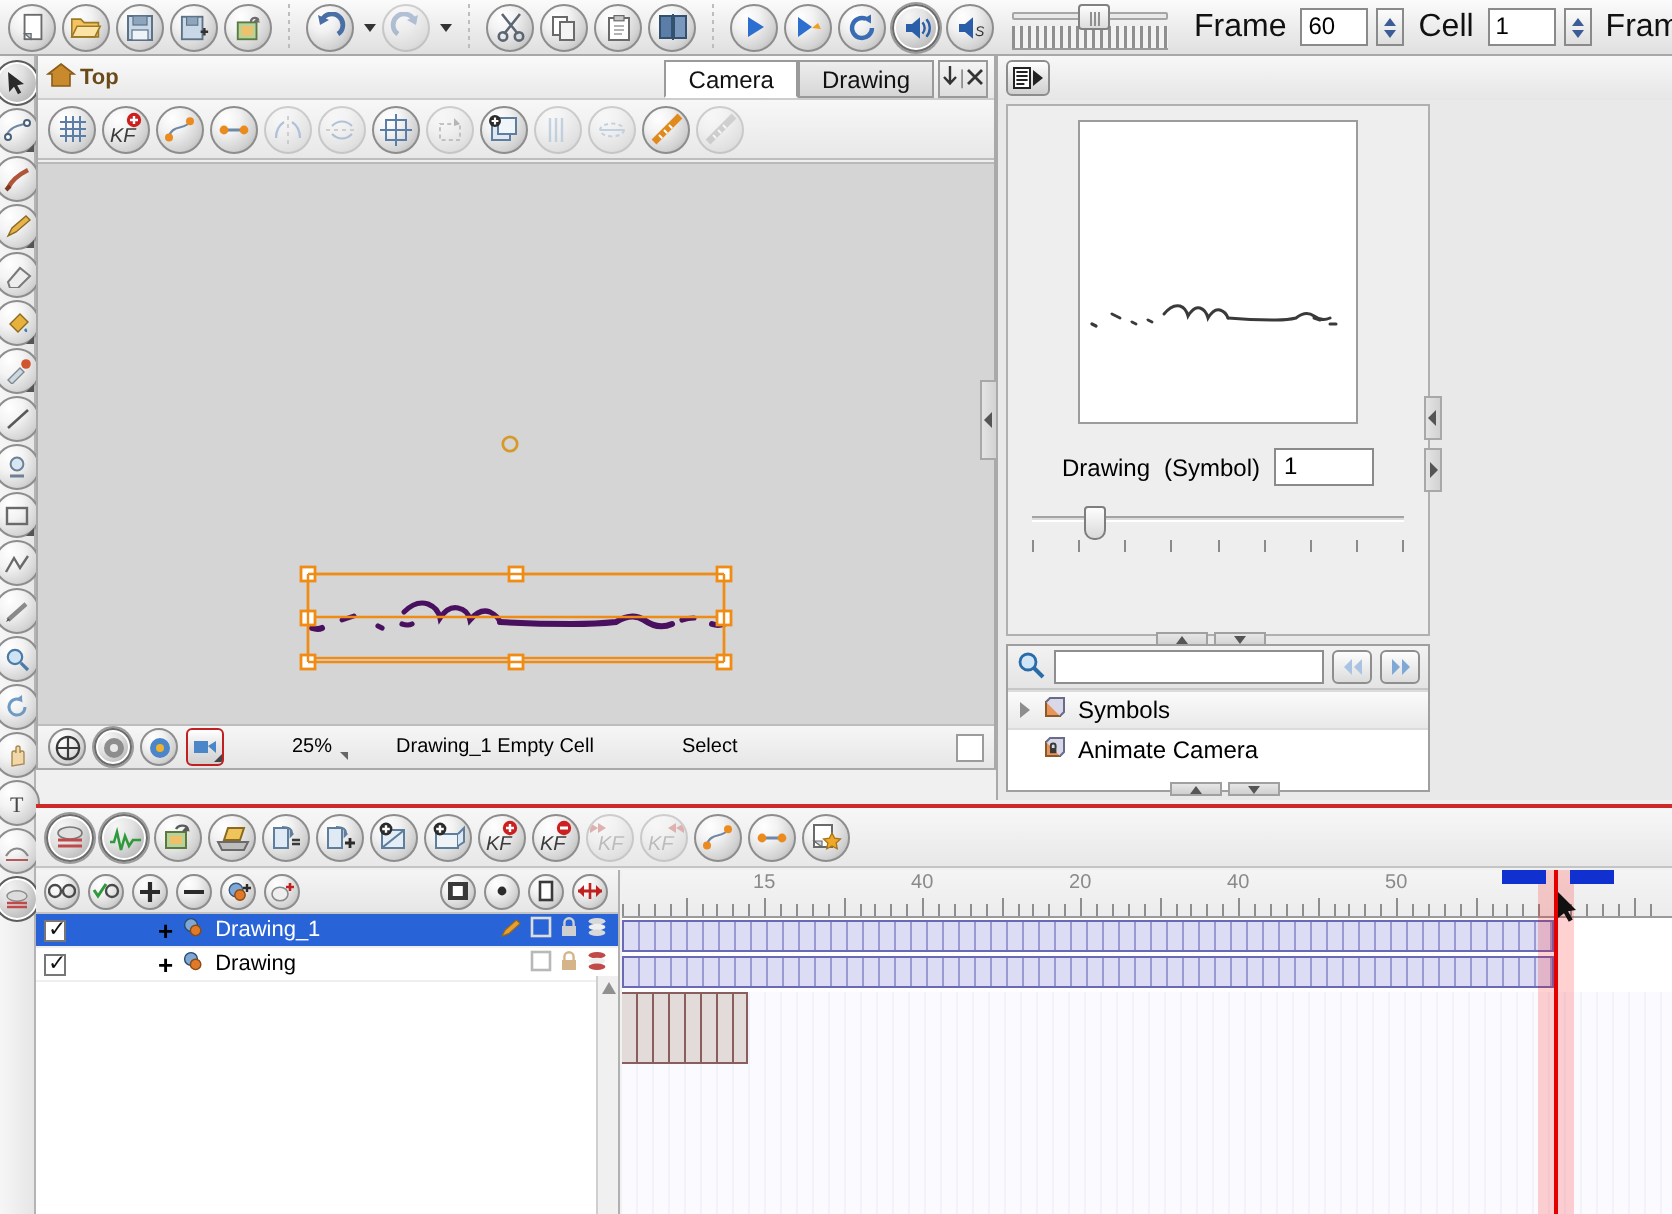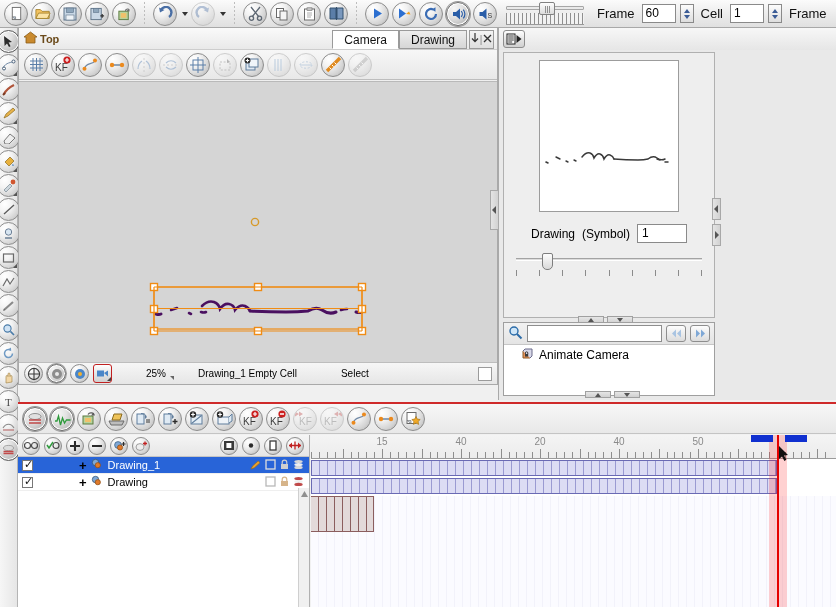--- a/index.html
+++ b/index.html
@@ -16,20 +16,21 @@
 
   
   .orb {
     width:24px; height:24px; border-radius:50%;
     background:radial-gradient(ellipse at 32% 24%, #ffffff 0%, #f2f2f2 32%, #d2d2d2 70%, #a9a9a9 100%);
     border:1px solid #8d8d8d;
     display:flex; align-items:center; justify-content:center;
     position:relative; flex:0 0 auto;
     font-size:9px; color:#4a4a4a;
     overflow:hidden;
+    font-style:italic;
   }
   .orb.sq {
     border-radius:3px;
     background:linear-gradient(#ffffff,#e7e7e7 45%,#d0d0d0 100%);
   }
   .orb.dim { opacity:.38; }
   .orb.pressed {
     border:1px solid #6d6d6d;
     box-shadow:inset 0 0 0 1px #fff, 0 0 0 1px #9a9a9a;
     background:radial-gradient(ellipse at 32% 24%, #f6f6f6 0%, #e2e2e2 40%, #bdbdbd 75%, #969696 100%);
@@ -49,21 +50,21 @@
            border-top:4px solid #333; margin-left:2px; flex:0 0 auto;}
   .slider-grp { width:78px; margin:0 6px; flex:0 0 auto;}
   .sl-track { height:4px; background:#e9e9e9; border:1px solid #a6a6a6; border-radius:1px; position:relative; margin-top:3px;}
   .sl-thumb { position:absolute; left:42%; top:-5px; width:16px; height:13px;
               background:linear-gradient(#fdfdfd,#dcdcdc); border:1px solid #818181; border-radius:2px;}
   .sl-thumb::after{content:"";position:absolute;left:5px;top:3px;width:5px;height:7px;
               background:repeating-linear-gradient(90deg,#909090,#909090 1px,transparent 1px,transparent 2px);}
   .sl-comb { height:12px; margin-top:3px;
              background:repeating-linear-gradient(90deg,#8f8f8f,#8f8f8f 1.5px,#f2f2f2 1.5px,#f2f2f2 4px);
              border-bottom:1px solid #9a9a9a;}
-  .lbl { font-size:13px; color:#111; margin:0 4px; white-space:nowrap; flex:0 0 auto;}
+  .lbl { font-size:16px; color:#111; margin:0 4px; white-space:nowrap; flex:0 0 auto;}
   .numfield {
     width:34px; height:19px; background:#fff; border:1px solid #8a8a8a;
     font-size:12px; padding:0 3px; line-height:17px; flex:0 0 auto; color:#000;
   }
   .spin { width:14px; height:19px; border:1px solid #8a8a8a; background:linear-gradient(#fcfcfc,#dedede);
           display:flex; flex-direction:column; align-items:center; justify-content:center; gap:2px; margin-left:1px; flex:0 0 auto;}
   .spin i { display:block;width:0;height:0;border-left:3px solid transparent;border-right:3px solid transparent;}
   .spin i.u { border-bottom:4px solid #3b5c96; }
   .spin i.d { border-top:4px solid #3b5c96; }
 
@@ -739,20 +740,30 @@
             <path d="M5 0.5L1 4.5l4 4z" fill="#a9c4e2"></path>
             <path d="M10 0.5L6 4.5l4 4z" fill="#a9c4e2"></path>
           </svg>
       </div>
       <div class="navbtn">
         <svg width="11" height="9" viewBox="0 0 11 9">
             <path d="M1 0.5l4 4-4 4z" fill="#7fa8d6"></path>
             <path d="M6 0.5l4 4-4 4z" fill="#7fa8d6"></path>
           </svg>
       </div>
+    </div>
+    <div class="libitem sel">
+      <span class="arrowr"></span>
+      <span>
+        <svg width="14" height="14" viewBox="0 0 14 14">
+            <path d="M3 4h7v7H3z" fill="#e8945a" stroke="#8a5a2a"></path>
+            <path d="M3 4l2-2h7v7l-2 2" fill="#d8d8e8" stroke="#6a6a8a"></path>
+          </svg>
+      </span>
+      <span>Symbols</span>
     </div>
     <div class="libitem">
       <span style="width:5px"></span>
       <span>
         <svg width="14" height="14" viewBox="0 0 14 14">
             <path d="M3 4h7v7H3z" fill="#e8945a" stroke="#8a5a2a"></path>
             <path d="M3 4l2-2h7v7l-2 2" fill="#d8d8e8" stroke="#6a6a8a"></path>
             <path d="M5.4 7V6a1.2 1.2 0 0 1 2.4 0v1" stroke="#3a3a3a" fill="none"></path>
             <rect x="5" y="7" width="3.2" height="2.6" fill="#3a3a3a"></rect>
           </svg>

